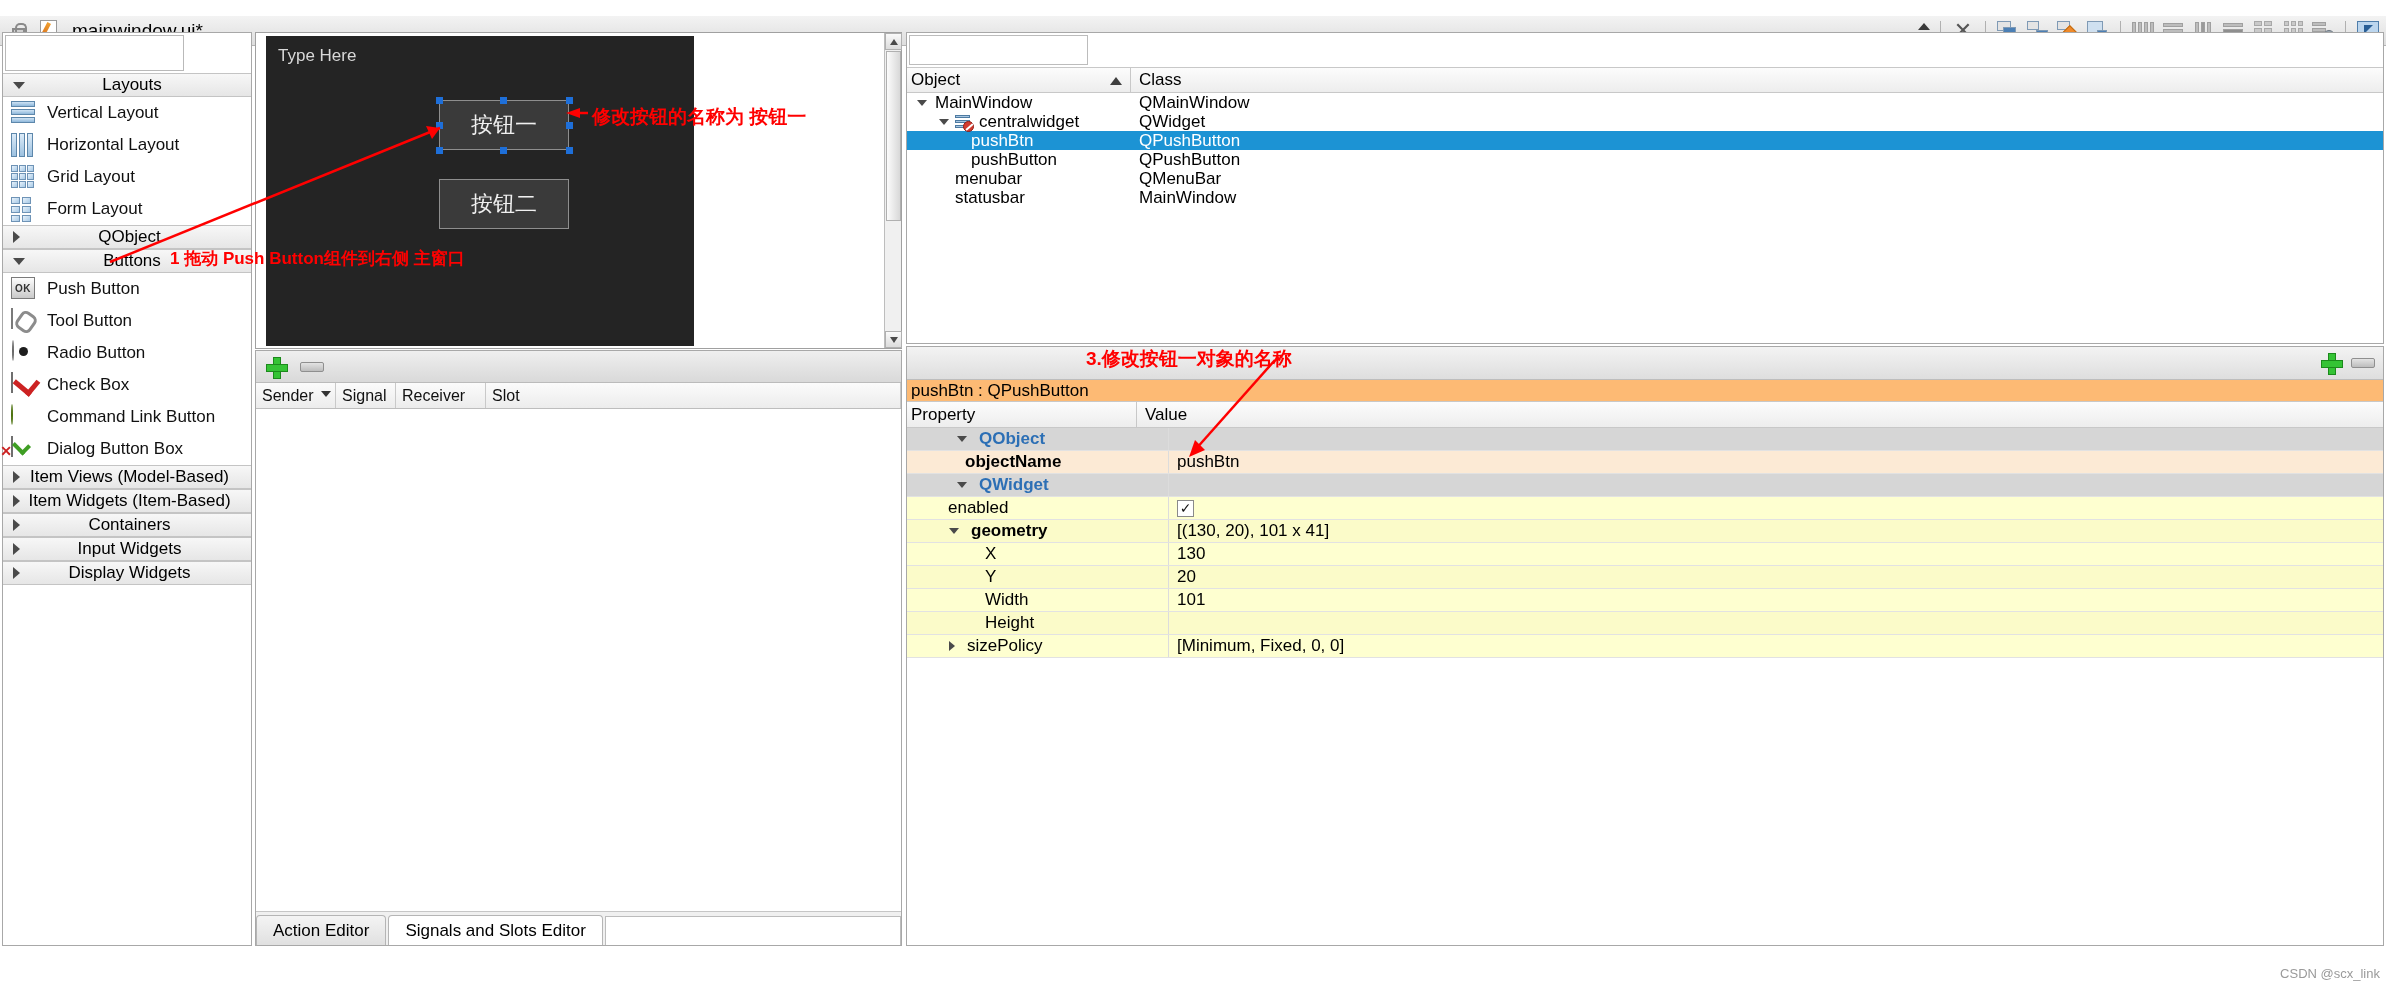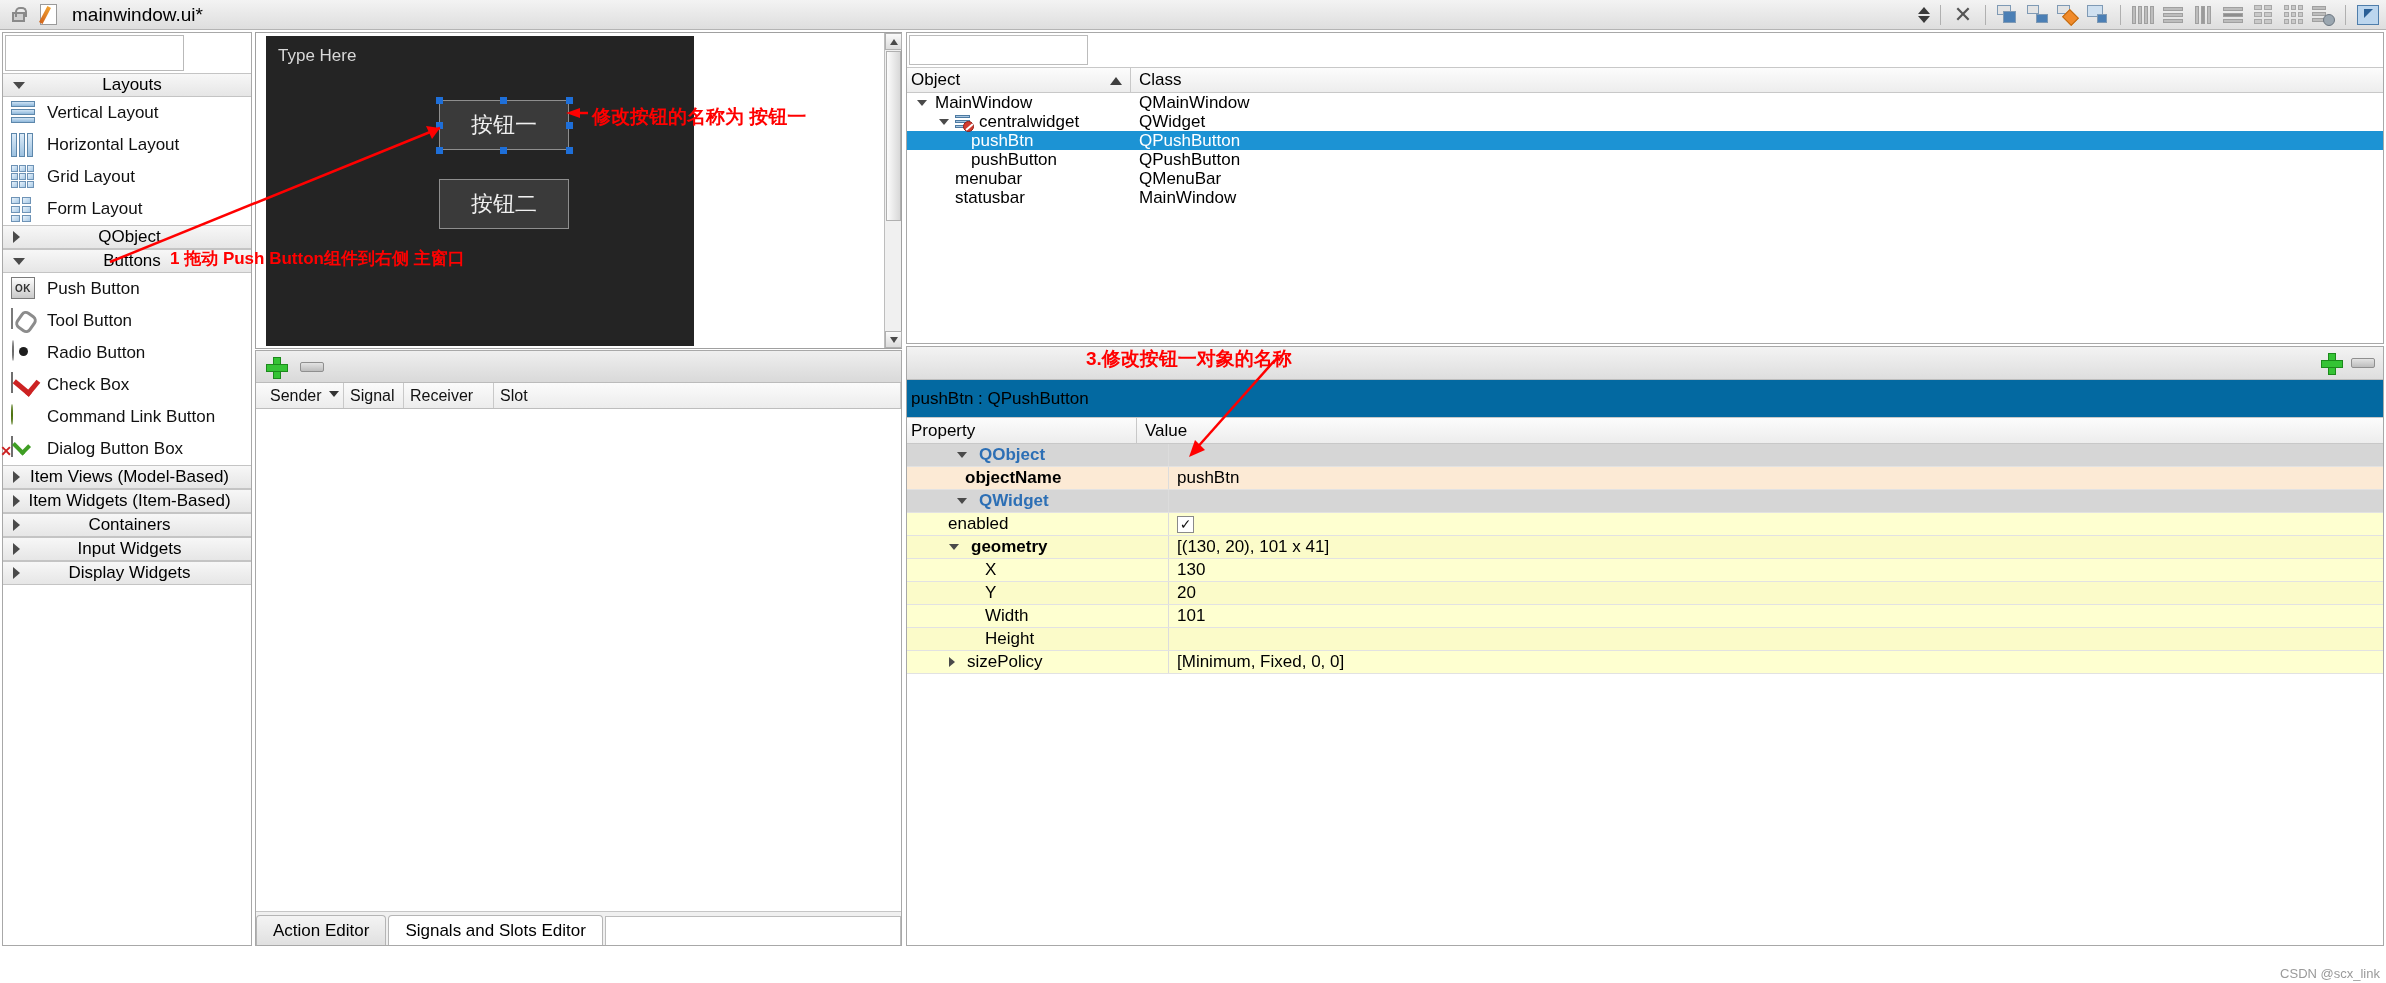--- a/index.html
+++ b/index.html
@@ -6,21 +6,21 @@
   html, body {
     width: 2386px; height: 983px;
     font-family: "Liberation Sans", sans-serif;
     background: #ffffff;
     overflow: hidden;
   }
   .app { position: relative; width: 2386px; height: 983px; }
 
   
   .toolbar {
-    position: absolute; left: 0; top: 0; width: 2386px; height: 30px;
+    position: absolute; left: 0; top: 16px; width: 2386px; height: 30px;
     background: linear-gradient(to bottom, #f3f3f3, #dedede);
     border-bottom: 1px solid #b4b4b4;
     display: flex; align-items: center; gap: 6px; padding: 0 6px;
   }
   .tb-icon { width: 24px; height: 24px; display: flex; align-items: center;
              justify-content: center; position: relative; flex: 0 0 auto; }
   .tb-sep { width: 1px; height: 20px; background: #b0b0b0; margin: 0 4px; flex: 0 0 auto; }
   .filename { font-size: 19px; color: #000; margin-left: 6px; white-space: nowrap; }
   .spin { display: flex; flex-direction: column; gap: 2px; margin-left: auto; }
   .spin i { width: 0; height: 0; border-left: 6px solid transparent;
@@ -205,22 +205,22 @@
               background:#fff;transform:rotate(-40deg);}
 
   
   .propeditor {
     position:absolute; left:906px; top:346px; width:1478px; height:600px;
     background:#fff; border:1px solid #a8a8a8;
   }
   .pe-toolbar { height:33px; background:linear-gradient(to bottom,#f3f3f3,#dedede);
                 border-bottom:1px solid #bdbdbd; position:relative; }
   .pe-toolbar .right { position:absolute; right:8px; top:6px; display:flex; gap:10px; align-items:center; }
-  .pe-objname { height:38px; display:flex; align-items:center; padding-left:4px;
-                font-size:17px; border-bottom:1px solid #c8c8c8; background:#0369a1; }
+  .pe-objname { height:22px; display:flex; align-items:center; padding-left:4px;
+                font-size:17px; border-bottom:1px solid #c8c8c8; background:#fdba74; }
   .pe-head { height:26px; display:flex; font-size:17px;
              background:linear-gradient(to bottom,#fcfcfc,#ededed); border-bottom:1px solid #c8c8c8; }
   .pe-head .c1 { width:230px; padding-left:4px; display:flex;align-items:center;
                  border-right:1px solid #c8c8c8; }
   .pe-head .c2 { flex:1; padding-left:8px; display:flex;align-items:center; }
   .pe-row { height:23px; display:flex; font-size:17px; align-items:center;
             border-bottom:1px solid #e2e2e2;padding-left:32px; }
   .pe-row .p { width:230px; display:flex; align-items:center; gap:6px;
                border-right:1px solid #dcdcdc; height:100%; }
   .pe-row .v { flex:1; padding-left:8px; display:flex; align-items:center; height:100%; }
@@ -511,21 +511,21 @@
         </div>
     </div>
   </div>
 
   <div class="sseditor">
     <div class="ss-toolbar">
       <span class="plus-ico"></span>
       <span class="minus-ico"></span>
     </div>
     <div class="ss-head">
-      <div style="width:80px;position:relative;margin-left:8px;">
+      <div style="width:80px;position:relative;">
         <span>Sender</span>
         <span style="position:absolute;right:4px;top:8px;width:0;height:0;border-left:5px solid transparent;border-right:5px solid transparent;border-top:6px solid #333;"></span>
       </div>
       <div style="width:60px;">
           <span>Signal</span>
         </div>
       <div style="width:90px;">
           <span>Receiver</span>
         </div>
       <div style="flex:1;">

